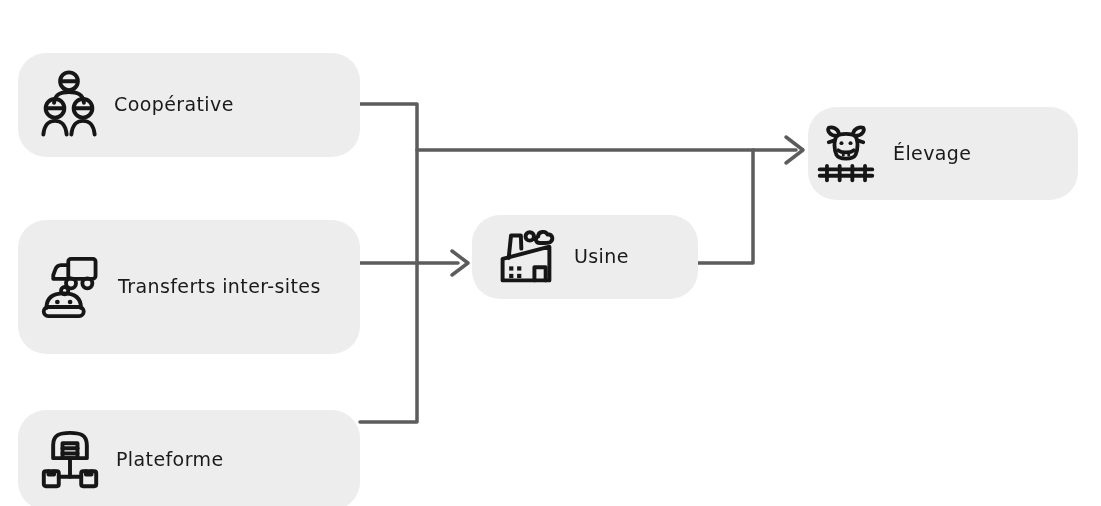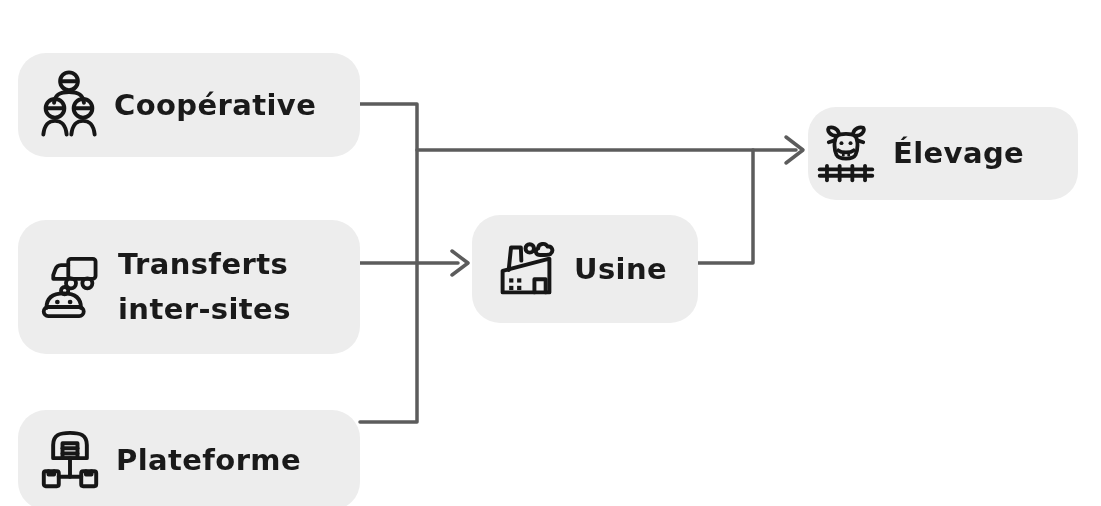--- a/index.html
+++ b/index.html
@@ -52,31 +52,30 @@
   .node .icon rect,
   .node .icon polyline {
     fill: none;
     stroke: currentColor;
     stroke-width: 4.2;
     stroke-linecap: round;
     stroke-linejoin: round;
   }
   .node .icon .fill { fill: currentColor; stroke: none; }
   .node .label {
-    font-size: 29px;
+    font-size: 19px;
     line-height: 1.55;
     letter-spacing: 0.4px;
     color: var(--text-color);
     white-space: normal;
-    font-weight: bold;
   }
   .node-cooperative { left: 18px;  top: 53px;  width: 342px; height: 104px; }
   .node-transferts  { left: 18px;  top: 196px; width: 342px; height: 134px; margin-top: 24px; }
   .node-plateforme  { left: 18px;  top: 370px; width: 342px; height: 100px; margin-top: 40px; }
-  .node-usine       { left: 472px; top: 215px; width: 226px; height: 108px; }
+  .node-usine       { left: 472px; top: 215px; width: 226px; height: 84px; }
   .node-elevage     { left: 808px; top: 107px; width: 270px; height: 93px; padding-left: 8px;  }
 </style>
 </head>
 <body style="--background: #ffffff; --node-fill: #ededed; --line-color: #5c5c5c; --text-color: #1a1a1a; --icon-color: #161616;">
 
 <div class="canvas">
 
   <svg class="edges" viewBox="0 0 1101 506" xmlns="http://www.w3.org/2000/svg">
     <path d="M360 104 H417 V422 H360"></path>
     <path d="M417 150 H796"></path>

